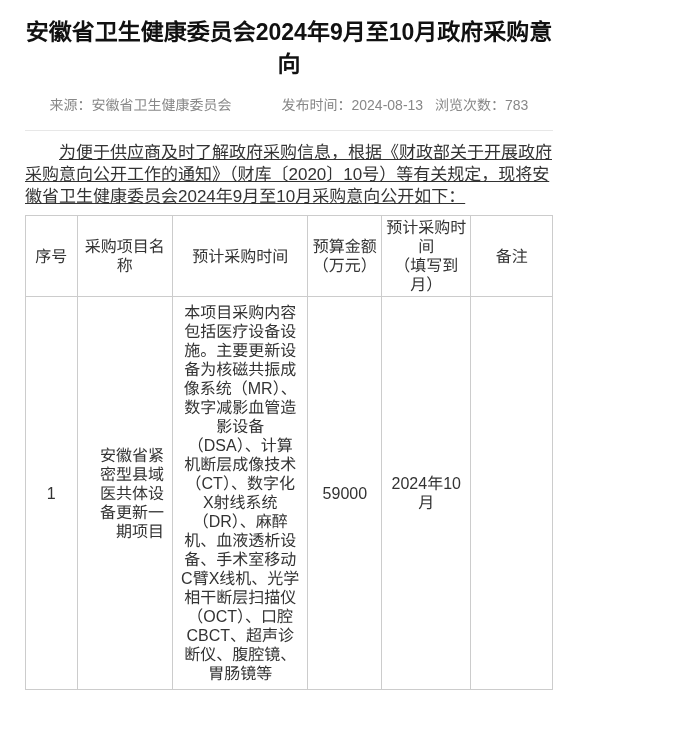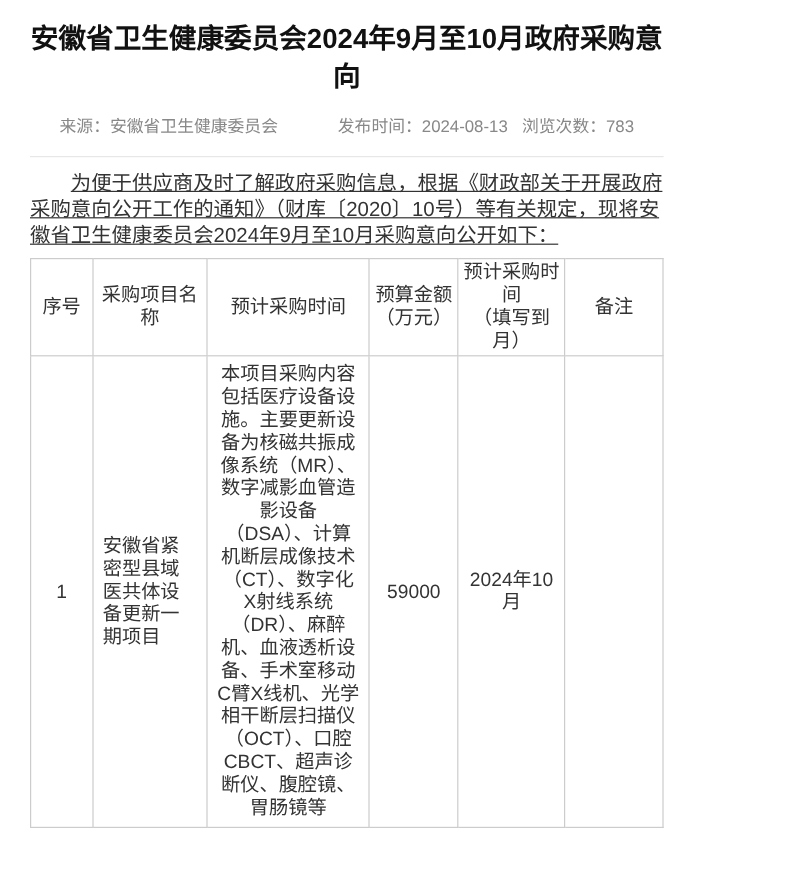--- a/index.html
+++ b/index.html
@@ -65,21 +65,21 @@
     height: 48px;
     line-height: 19px;
     white-space: pre-line;
     padding: 2px 4px;
   }
   table.intent td {
     padding: 6px 8px;
     line-height: 19px;
   }
   td.cell-center { text-align: center; }
-  td.cell-name { text-align: left; padding: 6px 12px; line-height: 20px; }
+  td.cell-name { text-align: right; padding: 6px 12px; line-height: 20px; }
   td.cell-req  { text-align: center; padding: 6px 10px; line-height: 18px; }
   .signature {
     margin-top: 62px;
     text-align: right;
     font-size: 17px;
     line-height: 22px;
     color: #333333;
   }
 </style>
 </head>

